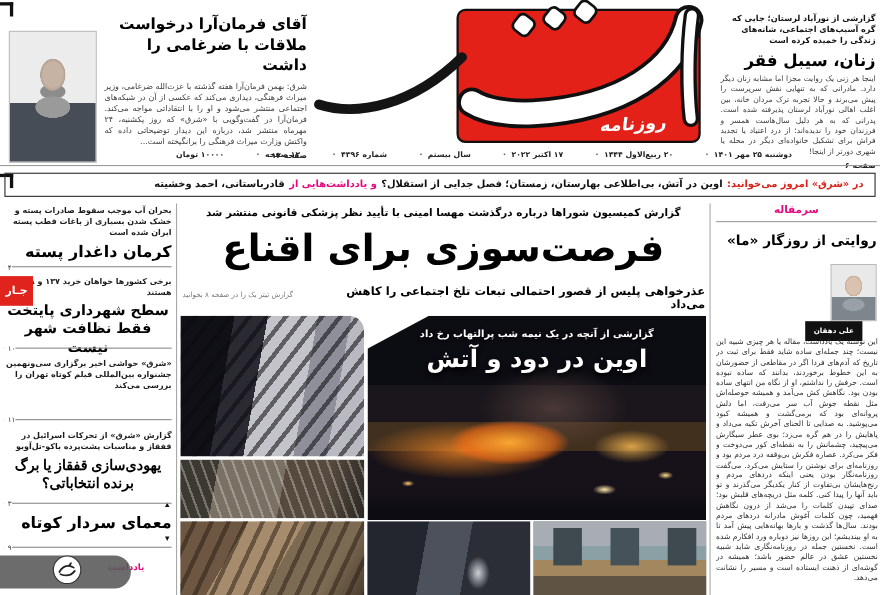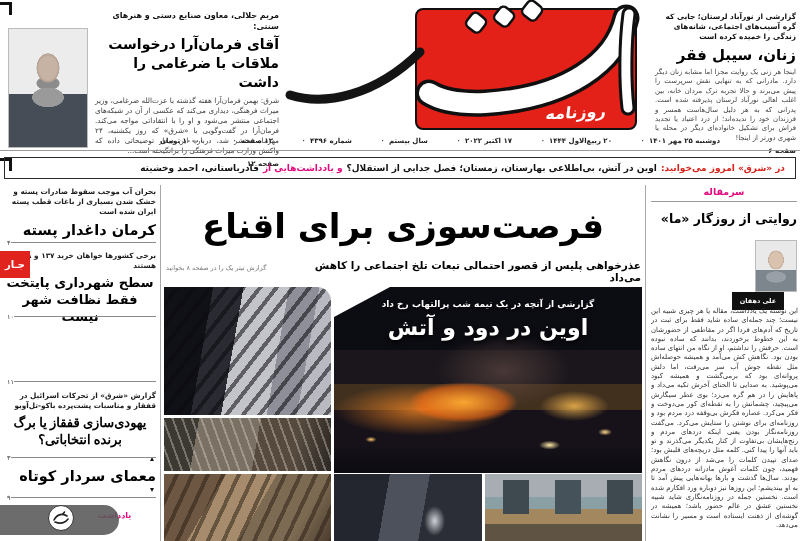--- a/index.html
+++ b/index.html
@@ -116,21 +116,20 @@
 </head>
 <body>
 
 <div class="page">
 
   <div class="bracket" style="left:0;top:2px;"></div>
   <div class="bracket" style="left:0;top:158px;"></div>
 
   <div class="portrait"></div>
   <div class="tl-story">
-    <div class="kicker-sm">مریم جلالی، معاون صنایع دستی و هنرهای سنتی:</div>
     <div class="title">آقای فرمان‌آرا درخواست ملاقات با ضرغامی را داشت</div>
     <div class="body-sm">شرق: بهمن فرمان‌آرا هفته گذشته با عزت‌الله ضرغامی، وزیر میراث فرهنگی، دیداری می‌کند که عکسی از آن در شبکه‌های اجتماعی منتشر می‌شود و او را با انتقاداتی مواجه می‌کند. فرمان‌آرا در گفت‌وگویی با «شرق» که روز یکشنبه، ۲۴ مهرماه منتشر شد، درباره این دیدار توضیحاتی داده که واکنش وزارت میراث فرهنگی را برانگیخته است...</div>
     <div class="page-ref">صفحه ۱۲</div>
   </div>
 
   <div class="masthead-box"></div>
   <svg class="masthead-svg" viewBox="0 0 370 140">
 
     <path d="M 140 52 C 95 96, 45 106, 10 95" fill="none" stroke="#141414" stroke-width="9" stroke-linecap="round"></path>
 
@@ -169,20 +168,21 @@
     <span>اوین در آتش، بی‌اطلاعی بهارستان، زمستان؛ فصل جدایی از استقلال؟</span>
     <span class="andlbl">و یادداشت‌هایی از</span>
     <span>قادرباستانی، احمد وخشیته</span>
   </div>
 
   <div class="vdiv" style="left:160px;"></div>
   <div class="vdiv" style="left:645px;"></div>
   <span class="divider-arrow" style="left:150px;top:455px;">▴</span>
   <span class="divider-arrow" style="left:150px;top:486px;">▾</span>
 
+  <div class="lead-kicker">گزارش کمیسیون شوراها درباره درگذشت مهسا امینی با تأیید نظر پزشکی قانونی منتشر شد</div>
   <div class="lead-title">فرصت‌سوزی برای اقناع</div>
   <div class="lead-sub">عذرخواهی پلیس از قصور احتمالی تبعات تلخ اجتماعی را کاهش می‌داد</div>
   <div class="lead-note">گزارش تیتر یک را در صفحه ۸ بخوانید</div>
 
   <div class="ph ph-stairs"></div>
   <div class="ph ph-fire">
     <div class="fire-kicker">گزارشی از آنچه در یک نیمه شب پرالتهاب رخ داد</div>
     <div class="fire-title">اوین در دود و آتش</div>
   </div>
   <div class="ph ph-debris"></div>
@@ -208,20 +208,21 @@
   <div class="stamp">جـار</div>
   <div class="sb" style="top:251px;">
     <div class="k">برخی کشورها خواهان خرید ۱۳۷ و ۱۸۸۸ هستند</div>
     <div class="t2" style="margin-top:3px;">سطح شهرداری پایتخت فقط نظافت شهر نیست</div>
   </div>
   <div class="marker" style="top:316px;">
       <span class="num">۱۰</span>
     </div>
 
   <div class="sb" style="top:326px;">
+    <div class="k">«شرق» حواشی اخیر برگزاری سی‌ونهمین جشنواره بین‌المللی فیلم کوتاه تهران را بررسی می‌کند</div>
   </div>
   <div class="marker" style="top:381px;">
       <span class="num">۱۱</span>
     </div>
 
   <div class="sb" style="top:391px;">
     <div class="k">گزارش «شرق» از تحرکات اسرائیل در قفقاز و مناسبات پشت‌پرده باکو-تل‌آویو</div>
     <div class="t2" style="margin-top:3px;font-family:Liberation Serif, serif;">یهودی‌سازی قفقاز یا برگ برنده انتخاباتی؟</div>
   </div>
   <div class="marker" style="top:457px;">

